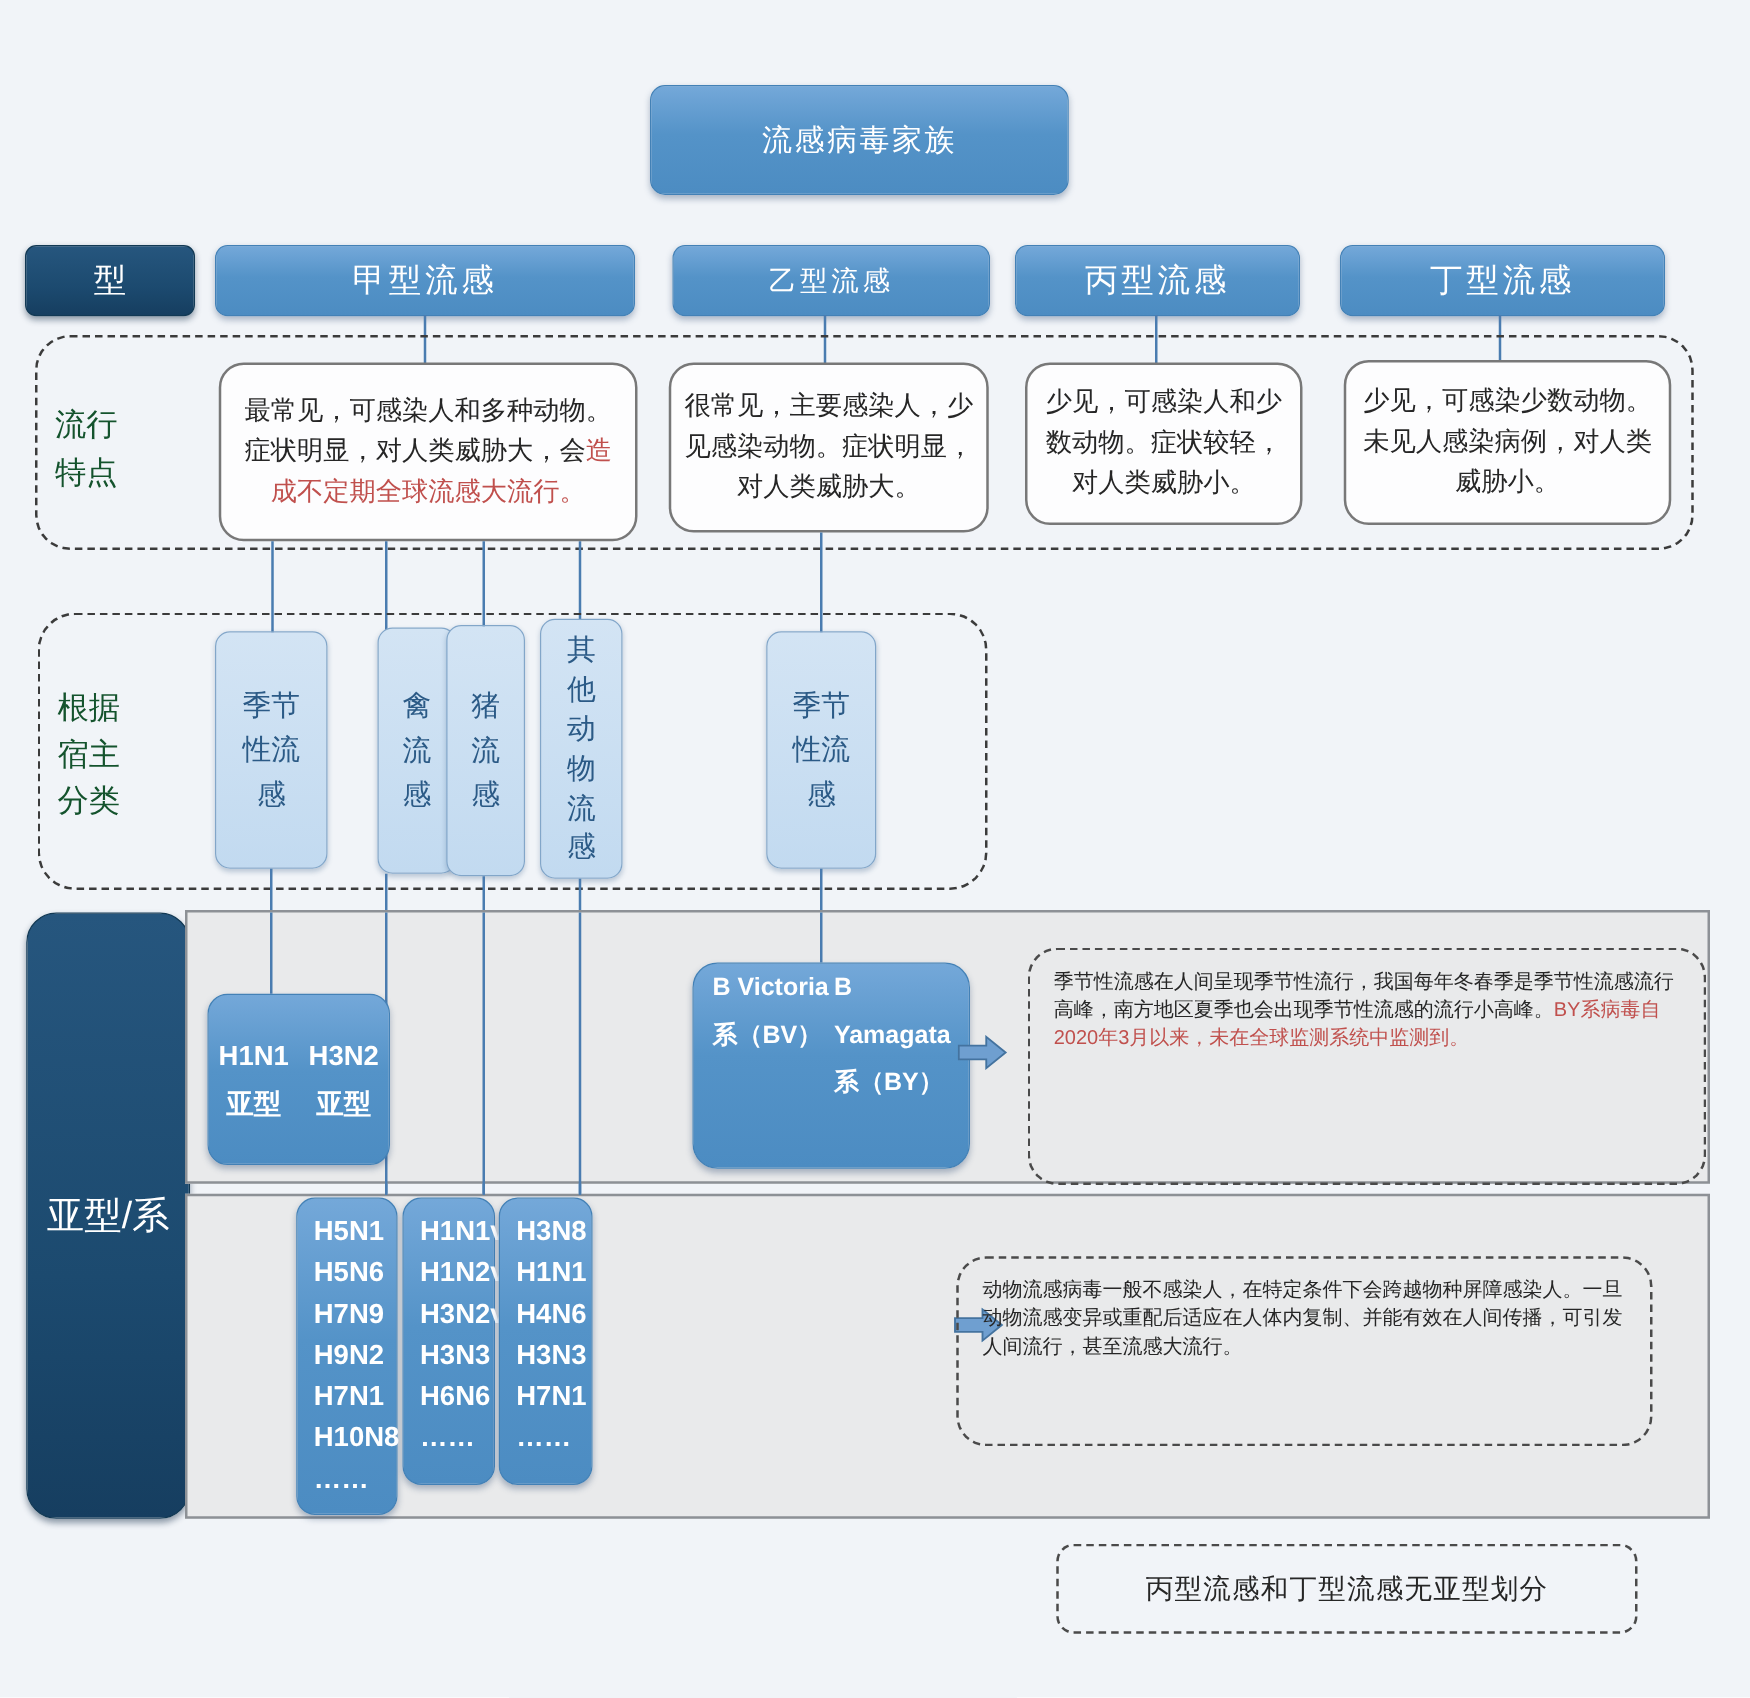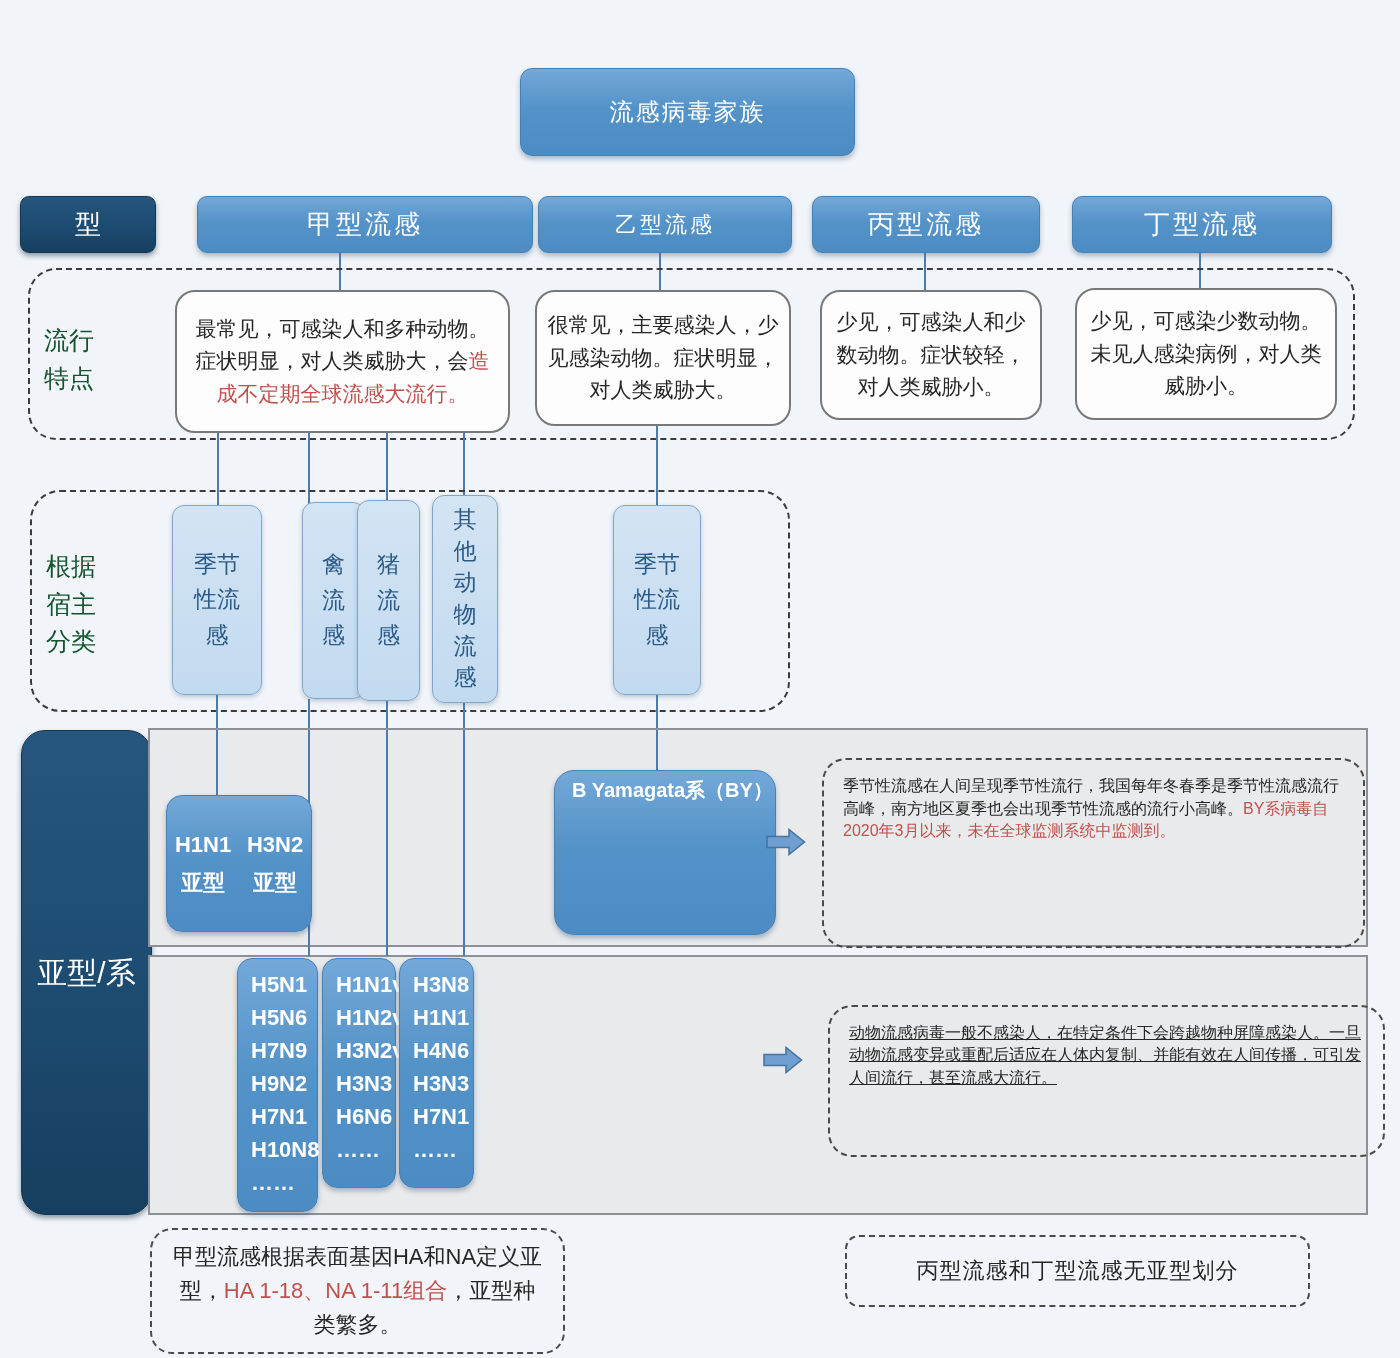--- a/index.html
+++ b/index.html
@@ -42,21 +42,21 @@
   .note{font-size:16px;line-height:1.42;padding:15px 19px;text-align:left;}
 </style>
 </head>
 <body>
 
 <div class="canvas">
 
   <div class="abs blue center" style="left:520px;top:68px;width:335px;height:88px;border-radius:12px;font-size:24px;letter-spacing:2px;">流感病毒家族</div>
 
   <div class="abs navy center" style="left:20px;top:196px;width:136px;height:57px;border-radius:9px;font-size:26px;">型</div>
-  <div class="abs blue center" style="left:172px;top:196px;width:336px;height:57px;border-radius:10px;font-size:26px;letter-spacing:3px;margin-left:25px;">甲型流感</div>
+  <div class="abs blue center" style="left:172px;top:196px;width:336px;height:57px;border-radius:10px;font-size:26px;letter-spacing:3px;">甲型流感</div>
   <div class="abs blue center" style="left:538px;top:196px;width:254px;height:57px;border-radius:10px;font-size:22px;letter-spacing:3px;">乙型流感</div>
   <div class="abs blue center" style="left:812px;top:196px;width:228px;height:57px;border-radius:10px;font-size:26px;letter-spacing:3px;">丙型流感</div>
   <div class="abs blue center" style="left:1072px;top:196px;width:260px;height:57px;border-radius:10px;font-size:26px;letter-spacing:3px;">丁型流感</div>
 
   <div class="vline" style="left:339px;top:252px;height:40px;"></div>
   <div class="vline" style="left:659px;top:252px;height:40px;"></div>
   <div class="vline" style="left:924px;top:252px;height:40px;"></div>
   <div class="vline" style="left:1199px;top:252px;height:38px;"></div>
 
   <div class="abs dash-big" style="left:28px;top:268px;width:1327px;height:172px;"></div>
@@ -116,20 +116,21 @@
   <div class="vline" style="left:463px;top:730px;height:226px;"></div>
   <div class="vline" style="left:216px;top:730px;height:65px;"></div>
   <div class="vline" style="left:656px;top:730px;height:40px;"></div>
 
   <div class="abs blue center col" style="left:150px;top:795px;width:146px;height:137px;border-radius:16px;font-size:22px;font-weight:bold;line-height:1.7;">
     <div>H1N1亚型</div>
     <div>H3N2亚型</div>
   </div>
 
   <div class="abs blue col" style="left:538px;top:770px;width:222px;height:165px;border-radius:20px;font-size:20px;font-weight:bold;line-height:1.9;justify-content:center;padding-left:15px;">
+    <div>B Victoria系（BV）</div>
     <div>B Yamagata系（BY）</div>
   </div>
 
   <svg class="abs" style="left:766px;top:828px;" width="40" height="28" viewBox="0 0 40 28">
     <polygon points="1,8.5 23,8.5 23,1.5 38.5,14 23,26.5 23,19.5 1,19.5" fill="#6f9fd0" stroke="#44739f" stroke-width="1.5"></polygon>
   </svg>
 
   <div class="abs dash-note note" style="left:822px;top:758px;width:543px;height:190px;">
     <span>季节性流感在人间呈现季节性流行，我国每年冬春季是季节性流感流行高峰，南方地区夏季也会出现季节性流感的流行小高峰。</span><span class="red">BY系病毒自2020年3月以来，未在全球监测系统中监测到。</span>
   </div>
@@ -157,22 +158,19 @@
     <div>H4N6</div>
     <div>H3N3</div>
     <div>H7N1</div>
     <div>……</div>
   </div>
 
   <svg class="abs" style="left:763px;top:1046px;" width="40" height="28" viewBox="0 0 40 28">
     <polygon points="1,8.5 23,8.5 23,1.5 38.5,14 23,26.5 23,19.5 1,19.5" fill="#6f9fd0" stroke="#44739f" stroke-width="1.5"></polygon>
   </svg>
 
-  <div class="abs dash-note note" style="left:828px;top:1005px;width:557px;height:152px;line-height:1.4;text-decoration:underline;">
+  <div class="abs dash-note note" style="left:765px;top:1005px;width:557px;height:152px;line-height:1.4;">
     <span>动物流感病毒一般不感染人，在特定条件下会跨越物种屏障感染人。一旦动物流感变异或重配后适应在人体内复制、并能有效在人间传播，可引发人间流行，甚至流感大流行。</span>
   </div>
 
-  <div class="abs dash-note center" style="left:150px;top:1228px;width:415px;height:126px;border-radius:22px;font-size:22px;line-height:1.55;padding:6px 18px;">
-    <div><span>甲型流感根据表面基因HA和NA定义亚型，</span><span class="red">HA 1-18、NA 1-11组合</span><span>，亚型种类繁多。</span></div>
-  </div>
   <div class="abs dash-note center" style="left:845px;top:1235px;width:465px;height:72px;border-radius:14px;font-size:22px;letter-spacing:1px;">丙型流感和丁型流感无亚型划分</div>
 
 </div>
 
 </body></html>

